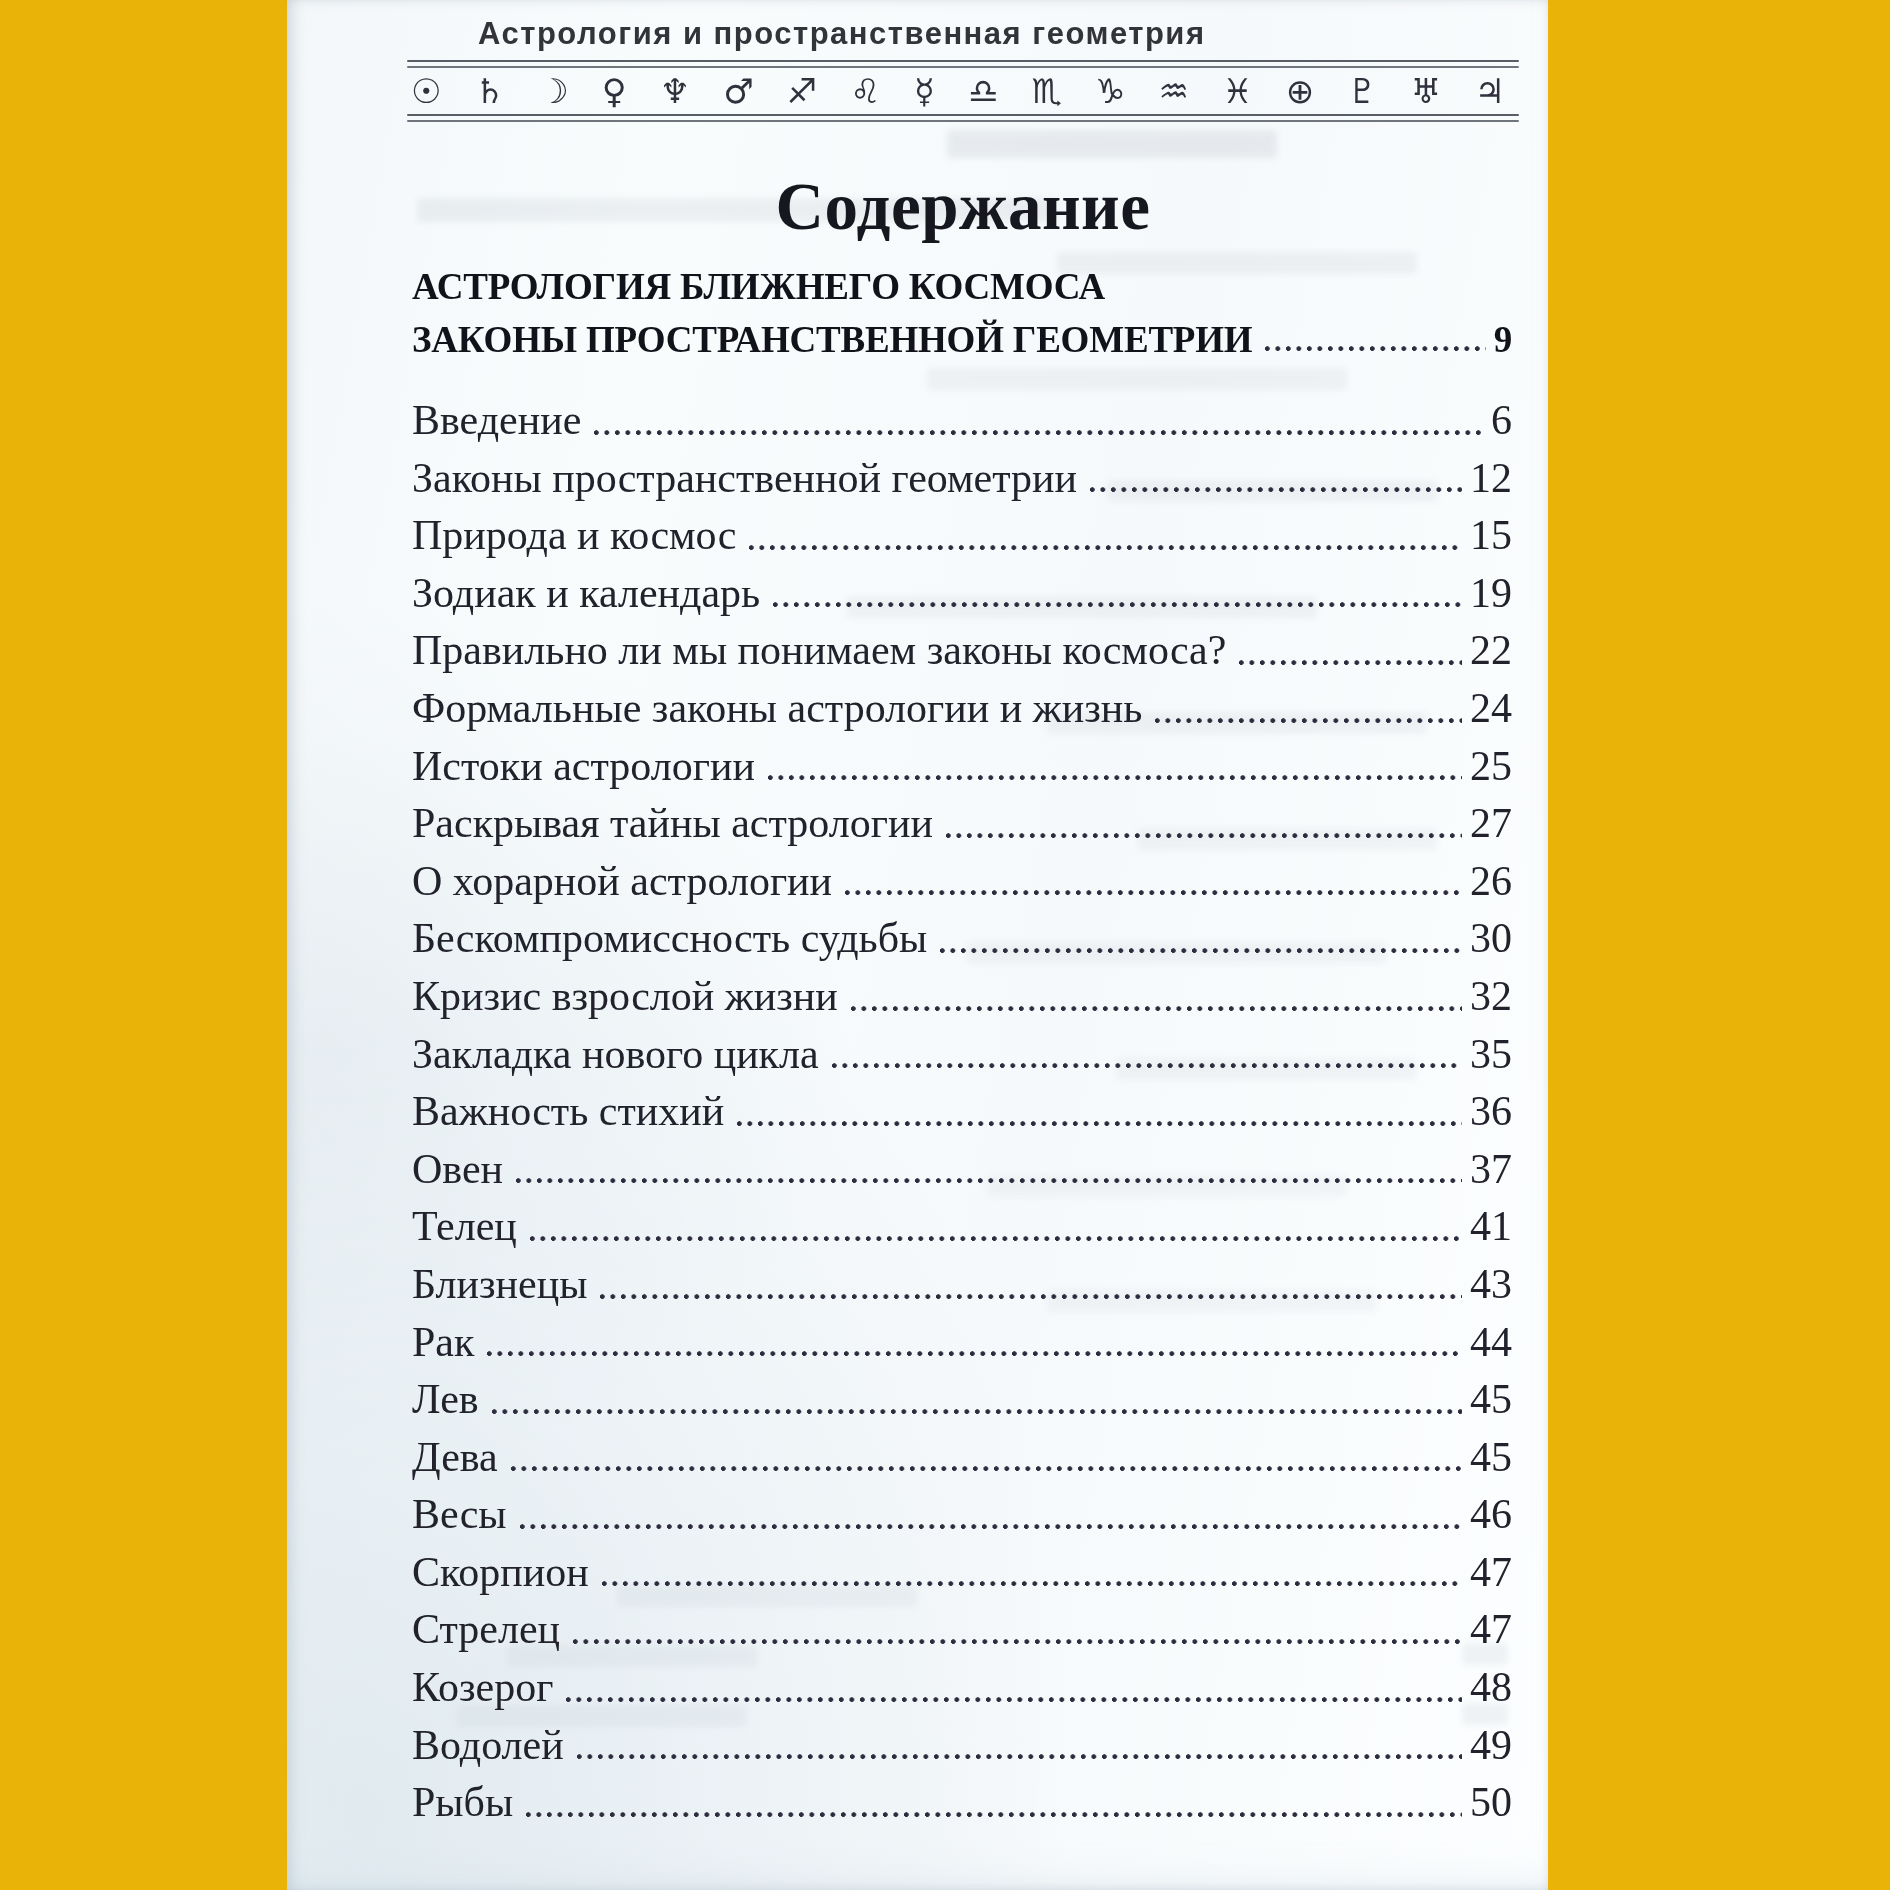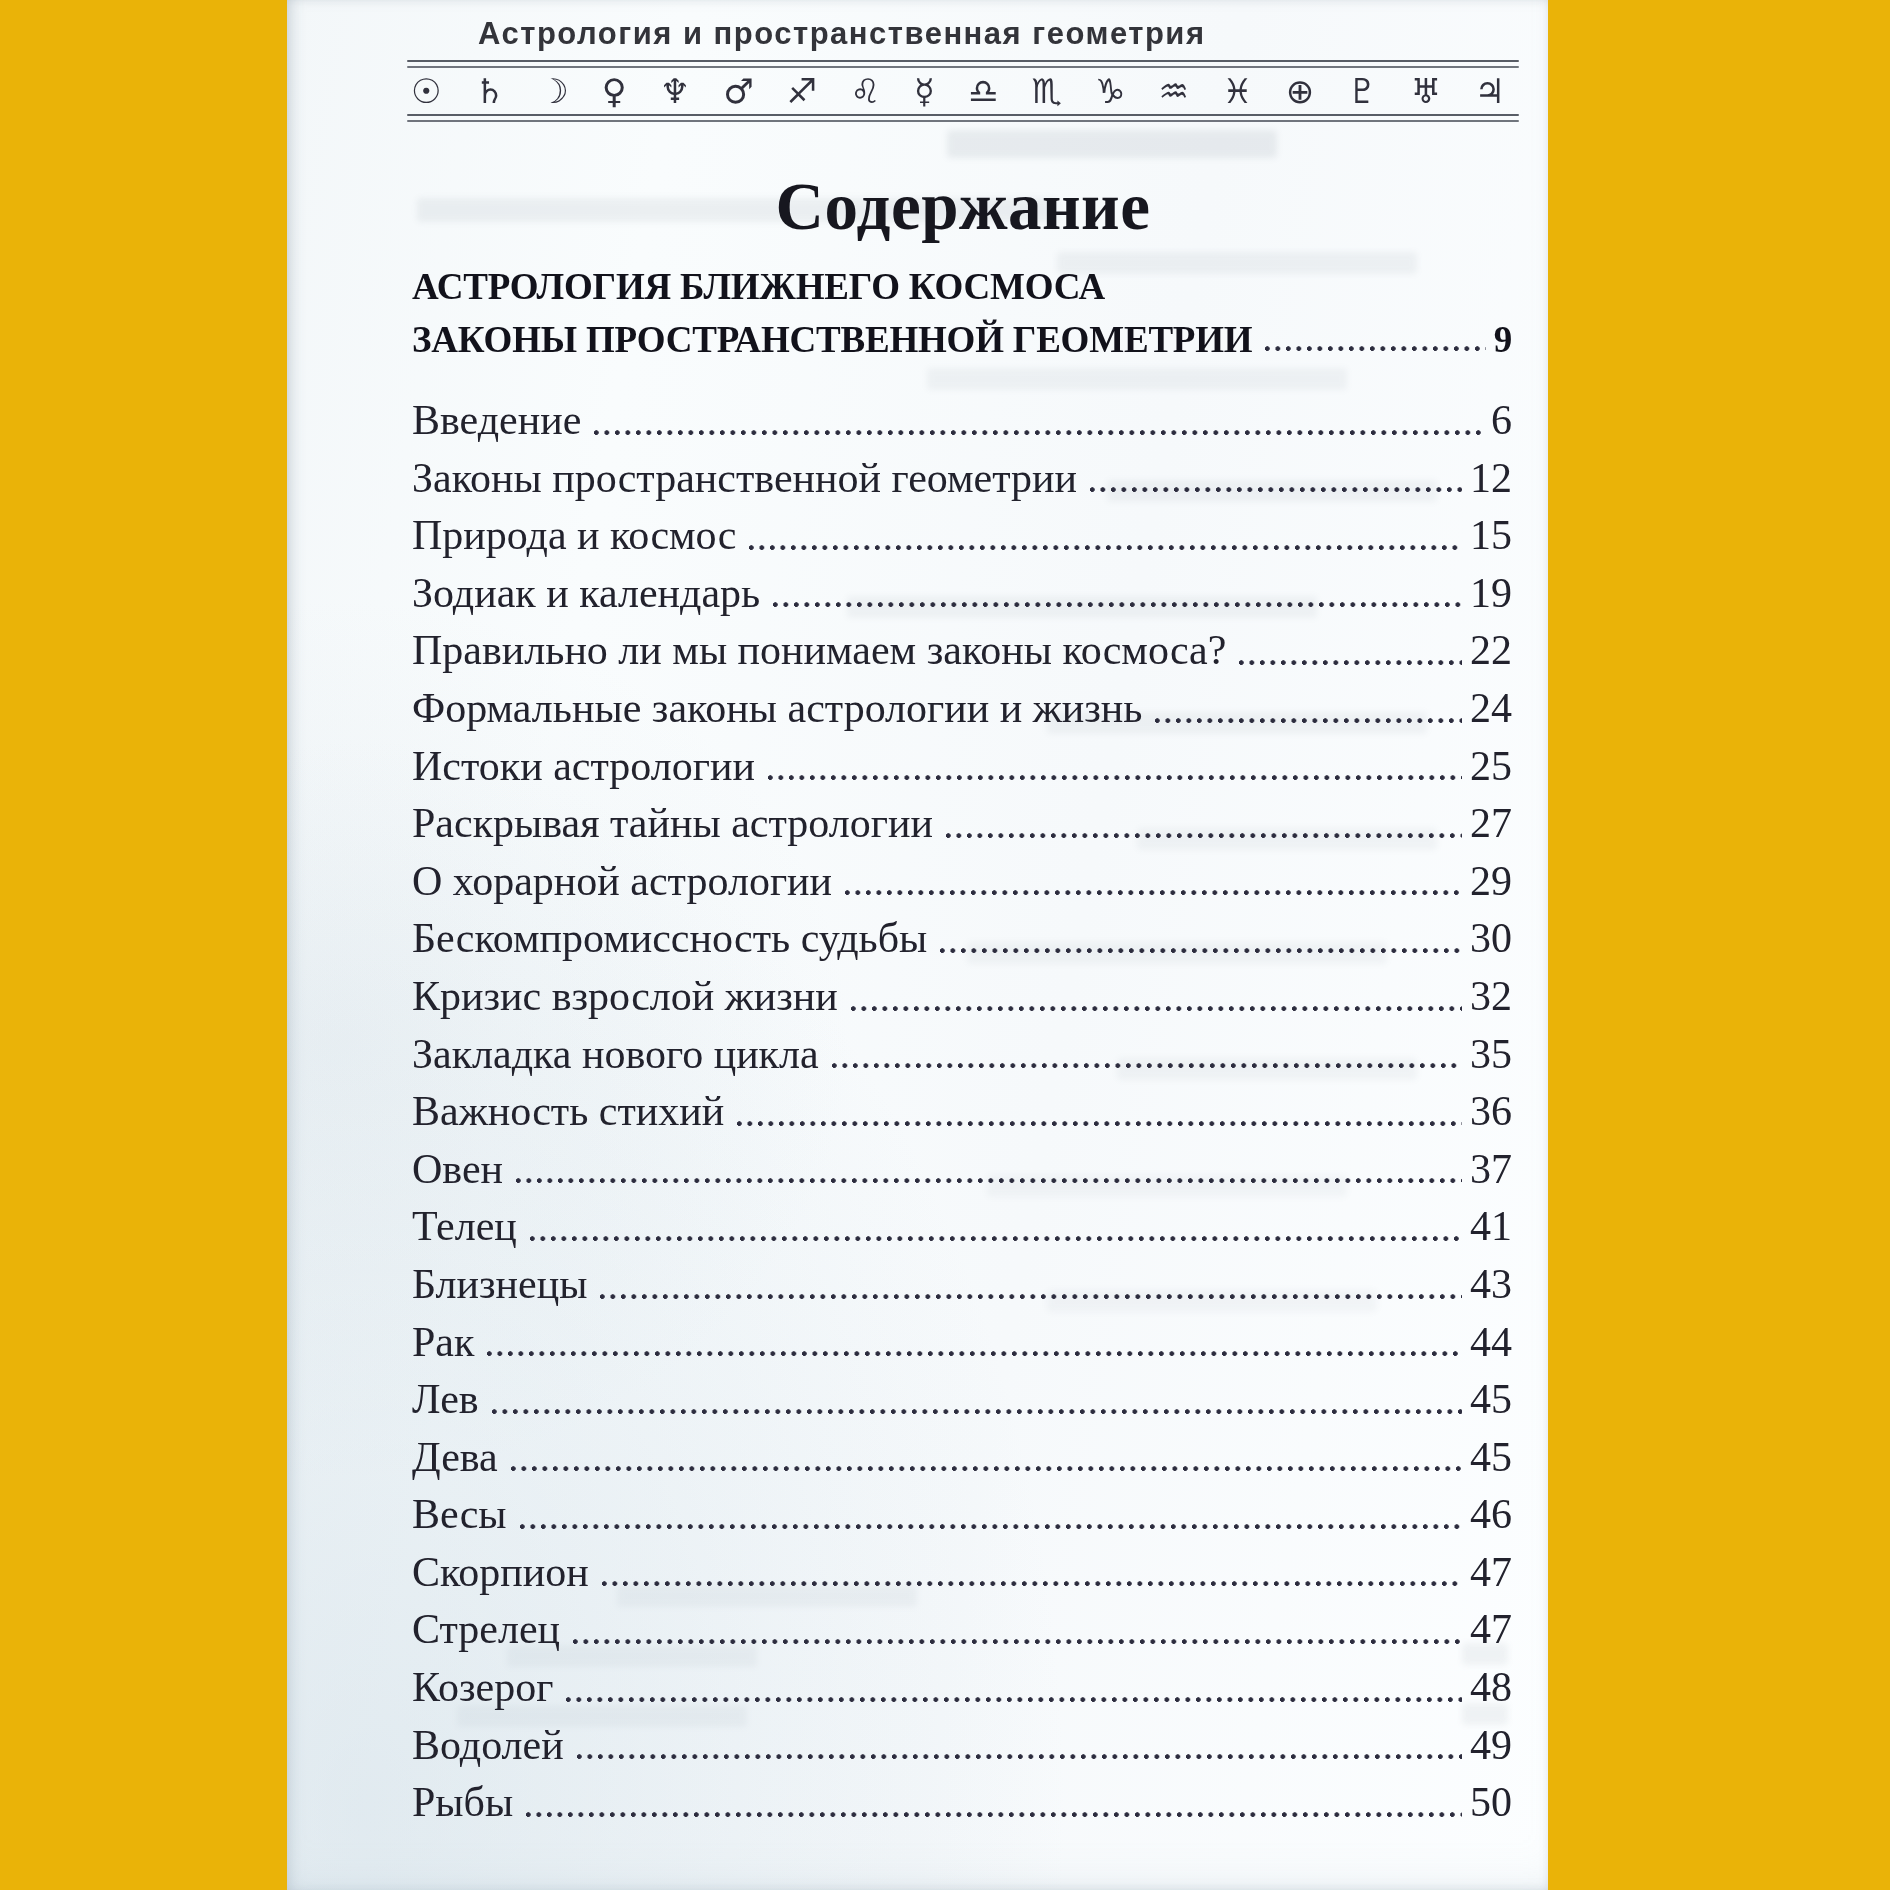--- a/index.html
+++ b/index.html
@@ -148,21 +148,21 @@
     <span class="toc-page">25</span>
   </div>
       <div class="toc-row">
     <span class="toc-label">Раскрывая тайны астрологии</span>
     <span class="toc-leader"></span>
     <span class="toc-page">27</span>
   </div>
       <div class="toc-row">
     <span class="toc-label">О хорарной астрологии</span>
     <span class="toc-leader"></span>
-    <span class="toc-page">29</span>
+    <span class="toc-page">26</span>
   </div>
       <div class="toc-row">
     <span class="toc-label">Бескомпромиссность судьбы</span>
     <span class="toc-leader"></span>
     <span class="toc-page">30</span>
   </div>
       <div class="toc-row">
     <span class="toc-label">Кризис взрослой жизни</span>
     <span class="toc-leader"></span>
     <span class="toc-page">32</span>

